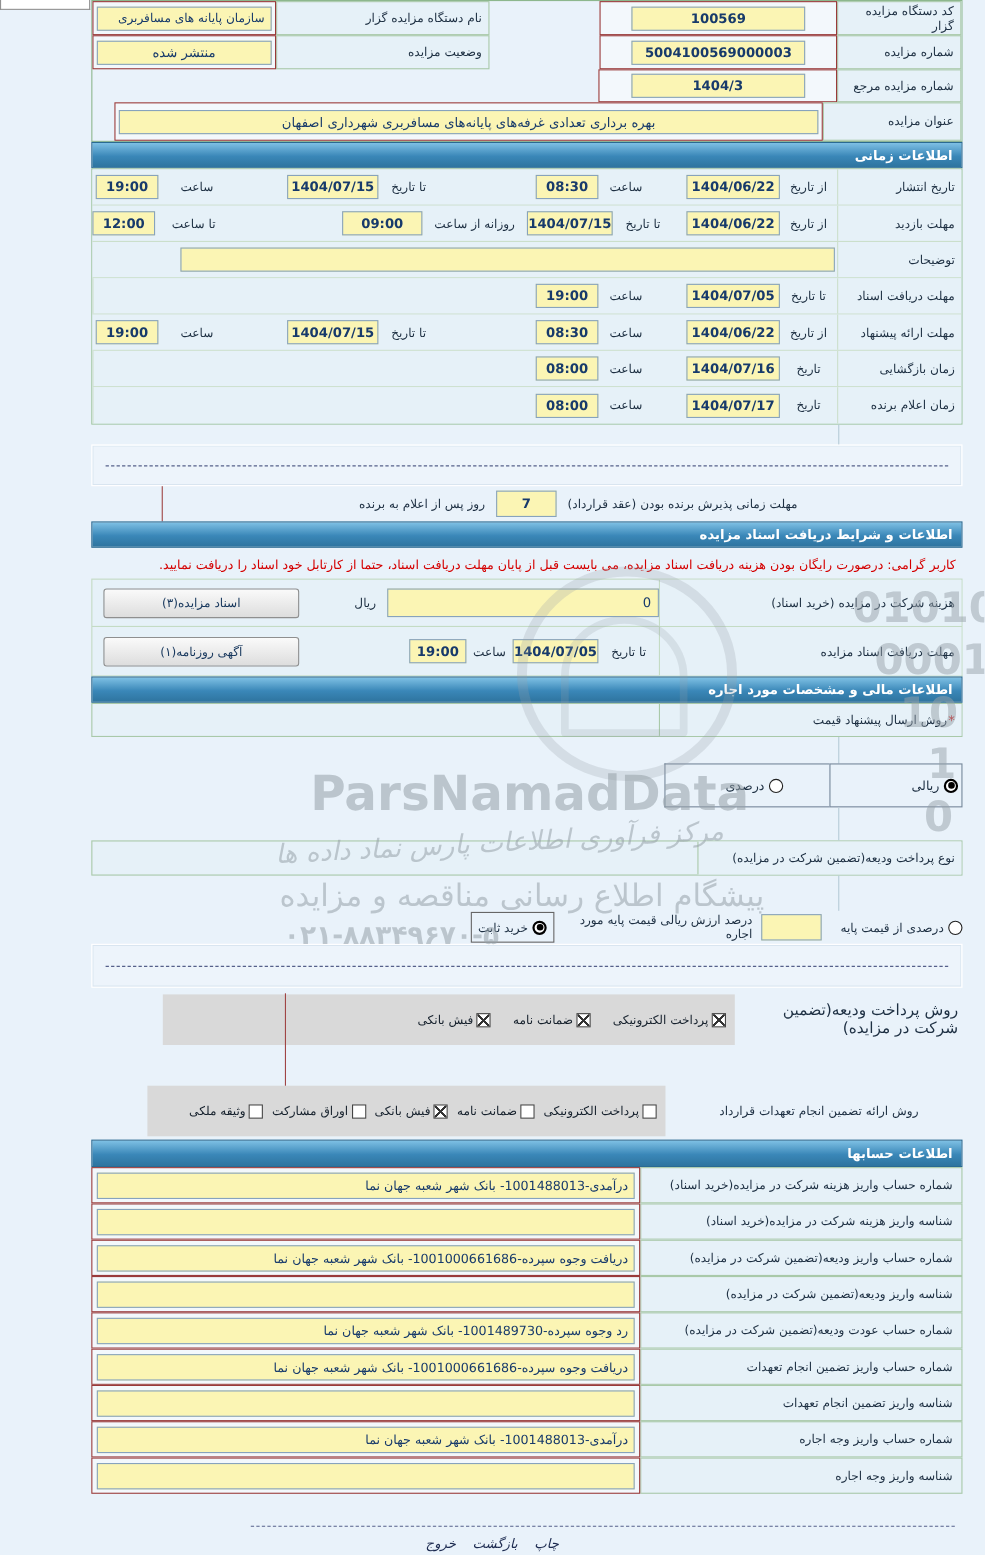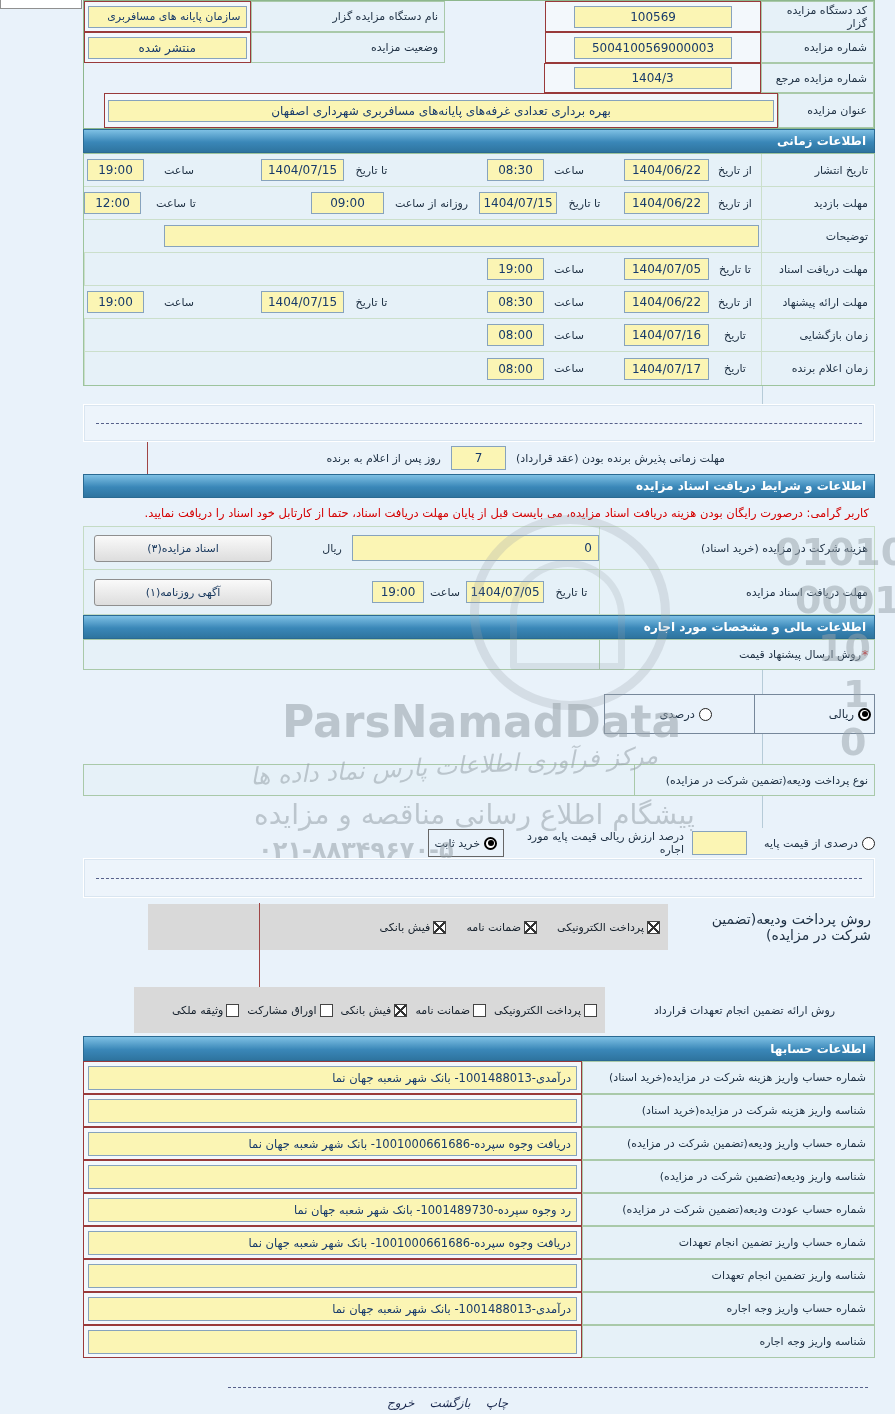--- a/index.html
+++ b/index.html
@@ -7,21 +7,21 @@
   .page{position:relative;width:895px;height:1414px;background:#e9f2fa;direction:rtl;
         font-family:"DejaVu Sans",sans-serif;color:#1d2f42;overflow:hidden;}
   .content{position:absolute;top:0;right:20px;width:792px;}
   .row{display:flex;align-items:center;}
   .lblcell{background:#e6f1f8;border:1px solid #a9c9a9;font-size:11px;color:#1d2f42;
            display:flex;align-items:center;justify-content:flex-start;padding:0 6px 0 4px;height:100%;}
   .inpwrap{border:1px solid #993a3a;background:#f3f8fc;display:flex;align-items:center;
            justify-content:center;padding:2px 3px;height:100%;}
   .inp{background:#fbf5b4;border:1px solid #87a3bd;height:22px;font-size:12px;color:#173a6b;
        display:flex;align-items:center;justify-content:center;white-space:nowrap;overflow:hidden;}
-  .inp.num{font-weight:normal;}
+  .inp.num{font-weight:bold;}
   .inp.txt{justify-content:flex-start;padding-right:5px;}
   .ml{font-size:11px;color:#1d2f42;text-align:center;white-space:nowrap;}
   .secbar{height:24px;background:linear-gradient(#7ec0e4,#3a87b8 55%,#2e749f);
           border:1px solid #2a6a92;color:#fff;font-weight:bold;font-size:12px;
           display:flex;align-items:center;padding-right:8px;}
   .ttable{border:1px solid #9dc49d;background:#e6f1f8;}
   .tt-row{display:flex;align-items:center;height:33px;border-bottom:1px solid #cbdfcb;background:#e6f1f8;}
   .tt-row:last-child{border-bottom:none;}
   .tlbl{width:113px;font-size:11px;padding-right:6px;border-left:1px solid #cbdfcb;height:100%;
         display:flex;align-items:center;}
@@ -89,21 +89,21 @@
         </div>
       </div>
       <div class="row" style="height:30px;">
         <div class="lblcell" style="width:113px;">شماره مزایده مرجع</div>
         <div class="inpwrap" style="width:217px;">
           <div class="inp num" style="width:158px;">1404/3</div>
         </div>
         <div style="flex:1;"></div>
       </div>
       <div class="row" style="height:35px;">
-        <div class="lblcell" style="width:96px;padding-left:24px;">عنوان مزایده</div>
+        <div class="lblcell" style="width:126px;padding-left:24px;">عنوان مزایده</div>
         <div class="inpwrap" style="flex:1;margin-left:20px;">
           <div class="inp" style="width:100%;">بهره برداری تعدادی غرفه‌های پایانه‌های مسافربری شهرداری اصفهان</div>
         </div>
       </div>
     </div>
 
     <div class="secbar">
       <span>اطلاعات زمانی</span>
     </div>
 

